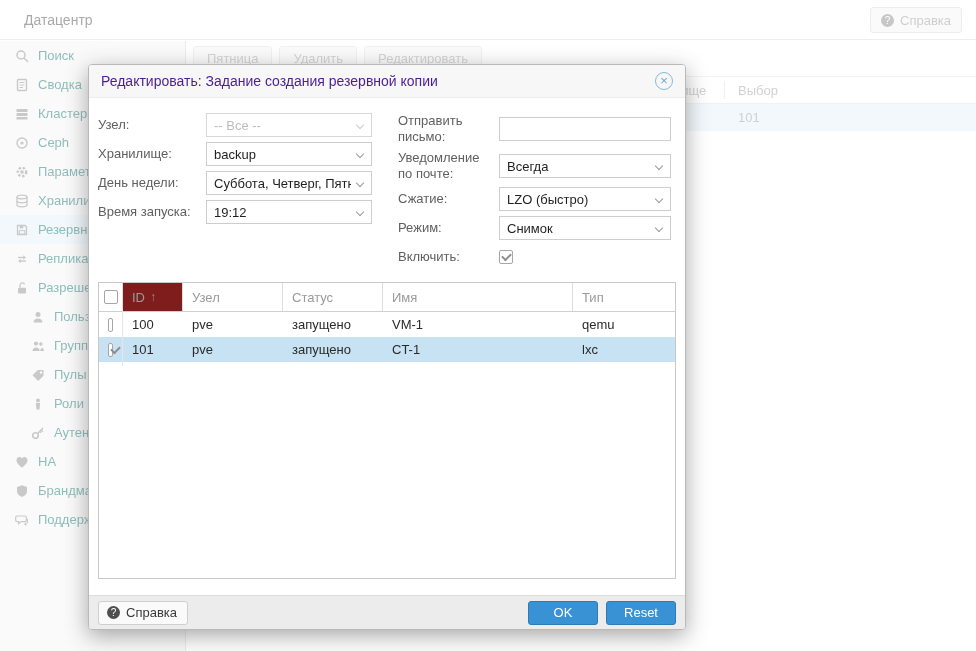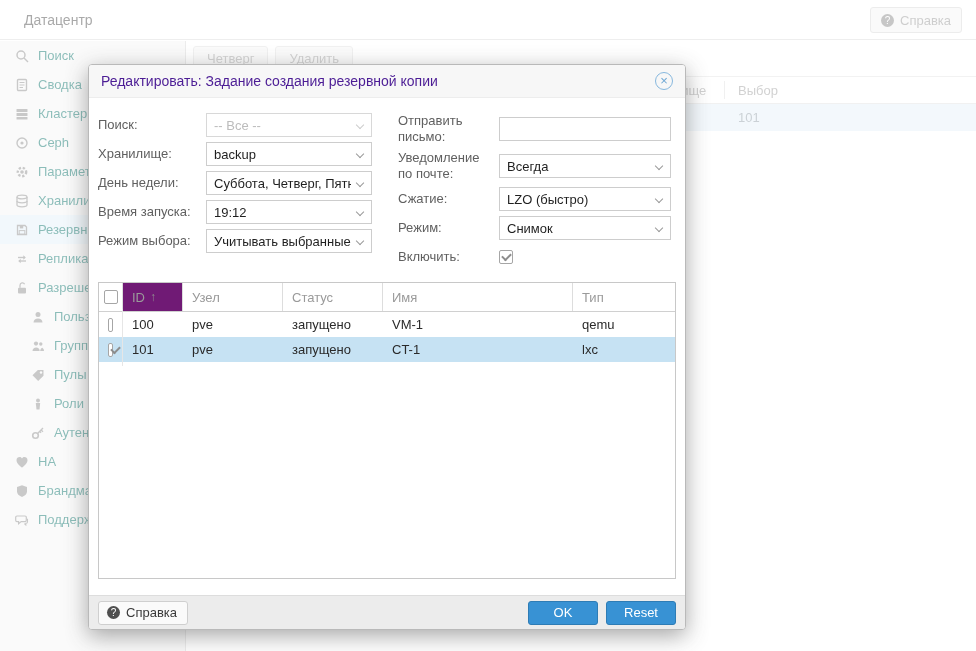--- a/index.html
+++ b/index.html
@@ -76,21 +76,21 @@
   .grid-header { display:flex; height:29px; flex:0 0 29px; border-bottom:1px solid #d0d0d0;
                  color:#9a9a9a; }
   .gh-cell { display:flex; align-items:center; padding:0 9px; border-right:1px solid #dddddd;
              height:100%; cursor:pointer; }
   .grid .c-check { width:24px; flex:0 0 24px; justify-content:center; padding:0; }
   .grid .c-id { width:60px; flex:0 0 60px; }
   .grid .c-node { width:100px; flex:0 0 100px; }
   .grid .c-status { width:100px; flex:0 0 100px; }
   .grid .c-name { width:190px; flex:0 0 190px; }
   .grid .c-type { flex:1; border-right:none; }
-  .gh-cell.c-id { background:#701a75; }
+  .gh-cell.c-id { background:#7f1d1d; }
   .sort-arrow { margin-left:5px; color:#909090; font-size:12px; }
   .grid-row { display:flex; height:25px; flex:0 0 25px; align-items:center; color:#2a2a2a; cursor:pointer; }
   .grid-row .g-cell { padding:16px 9px; display:flex; align-items:center; height:100%; }
   .grid-row .c-check { border-right:1px solid #e6e6e6; }
   .grid-row.selected { background:#c6e2f3; }
   .grid-filler { flex:1; }
   
   .dlg-footer { height:34px; flex:0 0 34px; background:#ececec; border-top:1px solid #dddddd;
                 display:flex; align-items:center; padding:0 9px; gap:8px; }
   .btn-help-dlg { height:24px; padding:0 10px 0 8px; background:#fafafa; border:1px solid #cfcfcf;
@@ -235,22 +235,23 @@
     <svg width="14" height="14" viewBox="0 0 14 14">
         <path d="M2 3h8a1.3 1.3 0 0 1 1.3 1.3v3A1.3 1.3 0 0 1 10 8.6H6.2L3.6 10.7V8.6H2A1.3 1.3 0 0 1 .7 7.3v-3A1.3 1.3 0 0 1 2 3z" fill="none" stroke="#8f8f8f" stroke-width="1.2"></path>
         <path d="M12.5 5.8v3c0 .8-.5 1.4-1.3 1.4h-.4v1.8l-1.5-1.3" fill="none" stroke="#8f8f8f" stroke-width="1.1"></path>
       </svg>
     <span>Поддержка</span>
   </div>
 </div>
 
 <div class="content">
   <div class="bg-toolbar">
-    <button class="tbtn">Четверг</button>
+    <button class="tbtn">Пятница</button>
     <button class="tbtn">Удалить</button>
+    <button class="tbtn">Редактировать</button>
   </div>
   <div class="bg-grid-header">
     <span class="bg-col-storage">Хранилище</span>
     <span class="bg-col-divider"></span>
     <span class="bg-col-selection">Выбор</span>
   </div>
   <div class="bg-grid-row">
     <span class="bg-row-value">101</span>
   </div>
 </div>
@@ -260,21 +261,21 @@
 <div class="dialog">
   <div class="dlg-header">
     <span class="dlg-title">Редактировать: Задание создания резервной копии</span>
     <span class="close-icon">×</span>
   </div>
 
   <div class="dlg-body">
     <div class="form">
       <div class="fcol left">
         <div class="frow">
-          <span class="flabel">Поиск:</span>
+          <span class="flabel">Узел:</span>
           <div class="combo disabled">
             <span class="combo-text">-- Все --</span>
             <i class="chev"></i>
           </div>
         </div>
         <div class="frow">
           <span class="flabel">Хранилище:</span>
           <div class="combo">
             <span class="combo-text">backup</span>
             <i class="chev"></i>
@@ -284,27 +285,20 @@
           <span class="flabel">День недели:</span>
           <div class="combo">
             <span class="combo-text">Суббота, Четверг, Пятница</span>
             <i class="chev"></i>
           </div>
         </div>
         <div class="frow">
           <span class="flabel">Время запуска:</span>
           <div class="combo">
             <span class="combo-text">19:12</span>
-            <i class="chev"></i>
-          </div>
-        </div>
-        <div class="frow">
-          <span class="flabel">Режим выбора:</span>
-          <div class="combo">
-            <span class="combo-text">Учитывать выбранные</span>
             <i class="chev"></i>
           </div>
         </div>
       </div>
 
       <div class="fcol right">
         <div class="frow">
           <span class="flabel">Отправить письмо:</span>
           <input class="text-input" value="" style="">
         </div>

